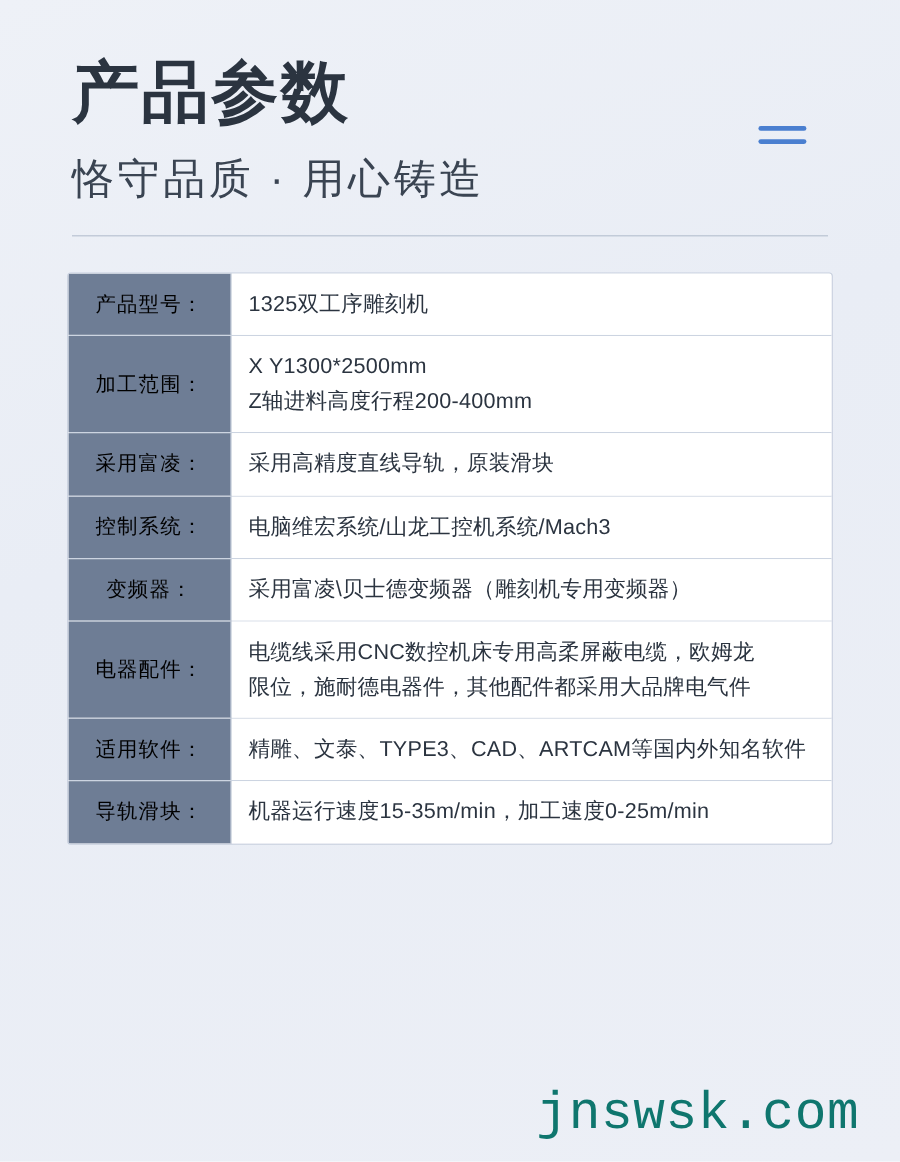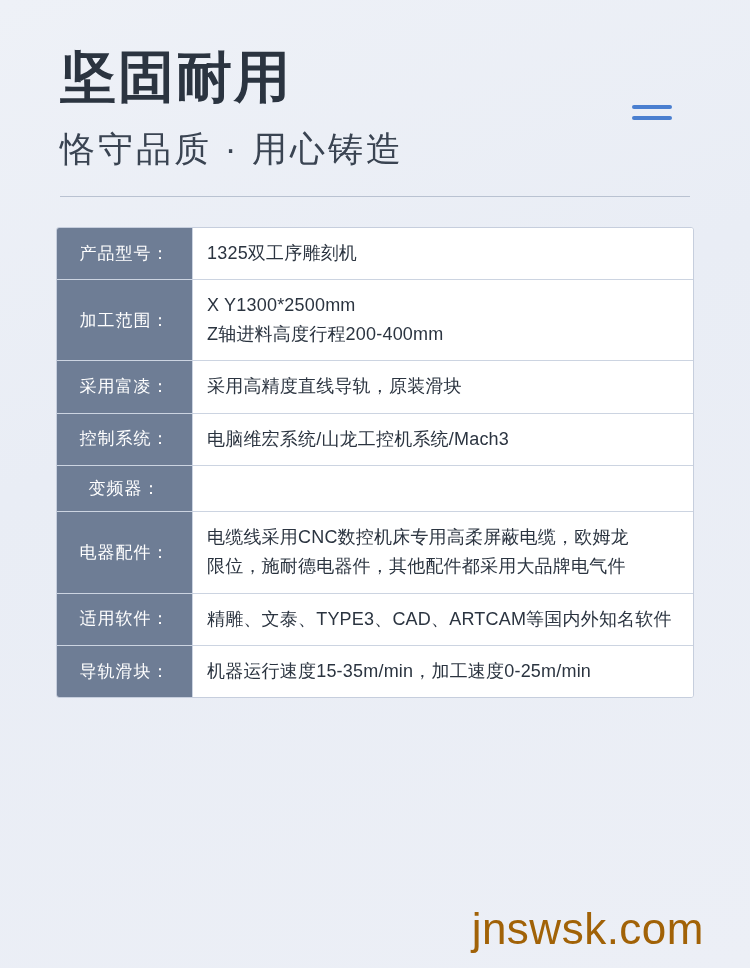--- a/index.html
+++ b/index.html
@@ -82,21 +82,21 @@
     display: flex;
     border-bottom: 1px solid #ccd4e1;
     min-height: 44px;
   }
   .row:last-child { border-bottom: none; }
 
   .cell-label {
     width: 136px;
     flex: 0 0 136px;
     background: #6e7d95;
-    color: #ffffff;
+    color: #000000;
     font-size: 17px;
     display: flex;
     align-items: center;
     justify-content: center;
     text-align: center;
     letter-spacing: 1px;
     border-right: 1px solid #ccd4e1;
     padding: 10px 4px;
     box-sizing: border-box;
     line-height: 1.5;
@@ -112,35 +112,35 @@
     box-sizing: border-box;
     line-height: 1.62;
     letter-spacing: 0.2px;
   }
   .cell-value .lines { width: 100%; }
   .cell-value .line { display: block; }
 
   
   .footer {
     position: absolute;
-    right: 46px;
+    right: 34px;
     bottom: 14px;
     font-size: 44px;
-    color: #a16207;
-    font-family: Liberation Sans, sans-serif;
+    color: #0f766e;
+    font-family: Liberation Mono, monospace;
     letter-spacing: 0.5px;
   }
 </style>
 </head>
 <body>
 
 <div class="page">
 
   <div class="header">
-    <h1 class="title">坚固耐用</h1>
+    <h1 class="title">产品参数</h1>
     <div class="subtitle">恪守品质 · 用心铸造</div>
     <div class="menu-icon">
       <span></span>
       <span></span>
     </div>
   </div>
 
   <div class="divider"></div>
 
   <div class="table-wrap">
@@ -179,20 +179,25 @@
       <div class="cell-label">控制系统：</div>
       <div class="cell-value">
         <span class="lines">
           <span class="line">电脑维宏系统/山龙工控机系统/Mach3</span>
         </span>
       </div>
     </div>
 
     <div class="row">
       <div class="cell-label">变频器：</div>
+      <div class="cell-value">
+        <span class="lines">
+          <span class="line">采用富凌\贝士德变频器（雕刻机专用变频器）</span>
+        </span>
+      </div>
     </div>
 
     <div class="row">
       <div class="cell-label">电器配件：</div>
       <div class="cell-value">
         <span class="lines">
           <span class="line">电缆线采用CNC数控机床专用高柔屏蔽电缆，欧姆龙</span>
           <span class="line">限位，施耐德电器件，其他配件都采用大品牌电气件</span>
         </span>
       </div>

